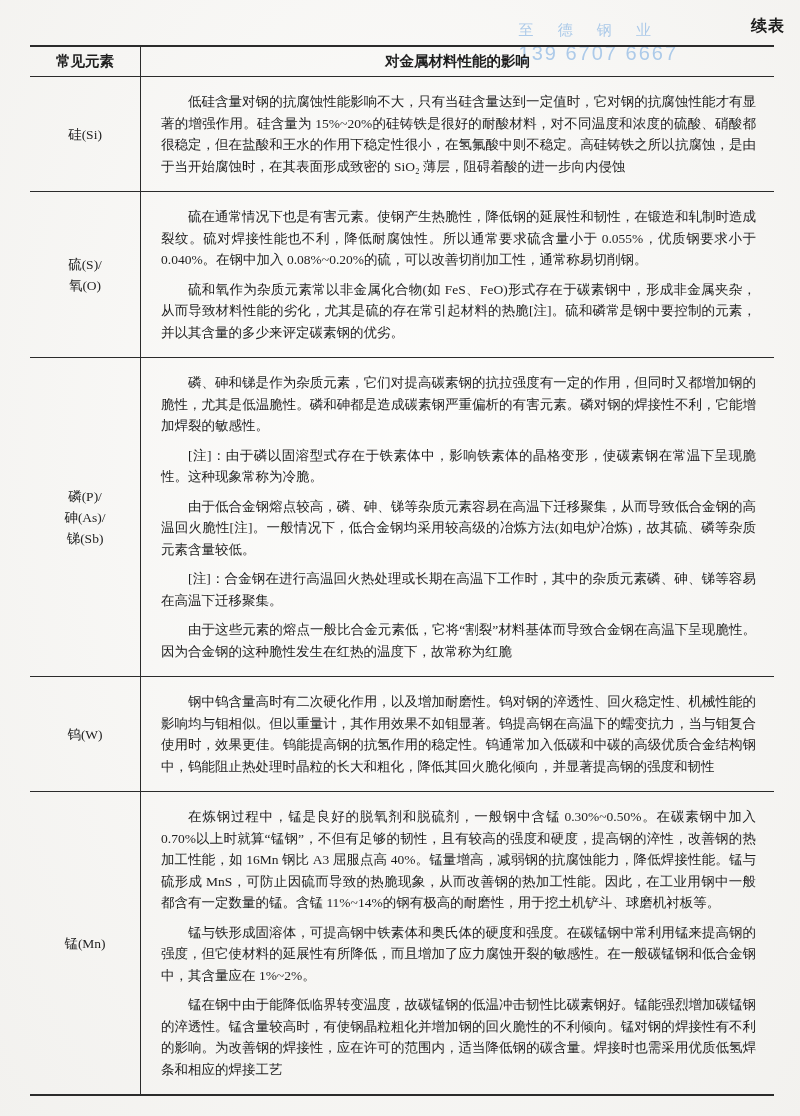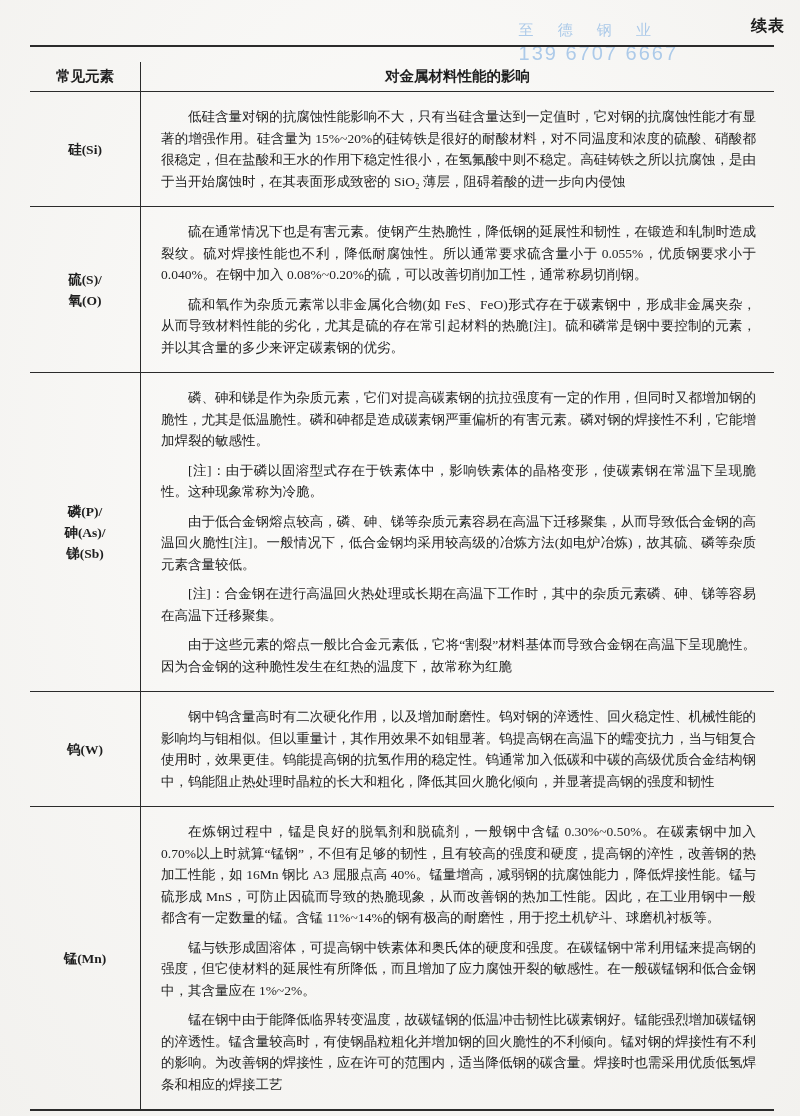--- a/index.html
+++ b/index.html
@@ -30,34 +30,34 @@
     text-align:left;line-height:1.35;
     opacity:.9;user-select:none;
   }
   .watermark .wm-name{font-size:15px;letter-spacing:10px;}
   .watermark .wm-phone{font-size:20px;letter-spacing:2px;}
   .doc-table{
     position:absolute;left:30px;right:26px;top:45px;
     border-top:2px solid var(--rule);
     border-bottom:2px solid var(--rule);
   }
-  .thead{display:flex;font-weight:bold;font-size:14.5px;margin-top:15px;}
+  .thead{display:flex;font-weight:bold;font-size:14.5px;}
   .th-el{
     width:106px;flex:0 0 106px;
     border-right:1px solid var(--rule);
     display:flex;align-items:center;justify-content:center;
     padding:5px 2px;
   }
   .th-effect{flex:1;display:flex;align-items:center;justify-content:center;padding:5px 2px;}
   .trow{display:flex;border-top:1px solid var(--rule);}
   .cell-el{
     width:106px;flex:0 0 106px;
     border-right:1px solid var(--rule);
     display:flex;flex-direction:column;align-items:center;justify-content:center;
-    font-weight:bold;font-size:13.5px;line-height:21px;
+    font-weight:normal;font-size:13.5px;line-height:21px;
     padding:4px 2px;text-align:center;
   }
   .cell-effect{
     flex:1;padding:6px 10px 6px 12px;
     font-size:13.5px;line-height:21.5px;
     text-align:justify;
   }
   .para{margin:8px;text-indent:2em;}
 </style>
 </head>

